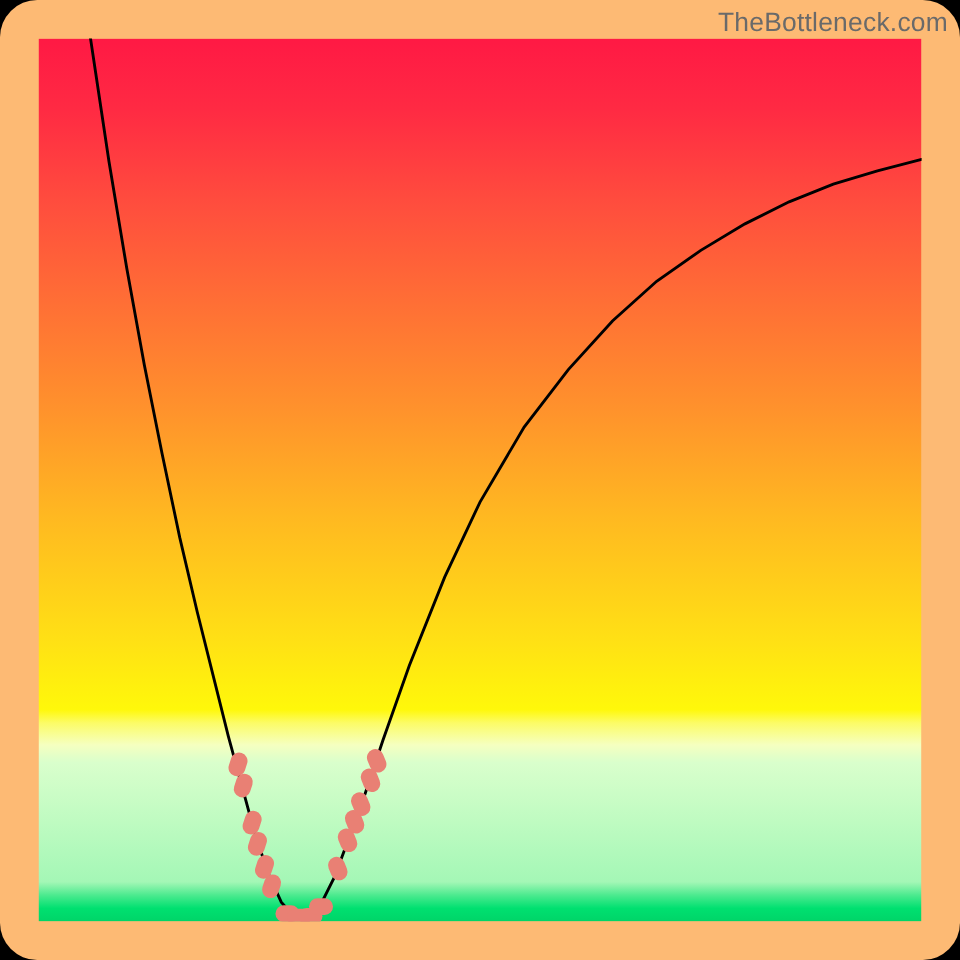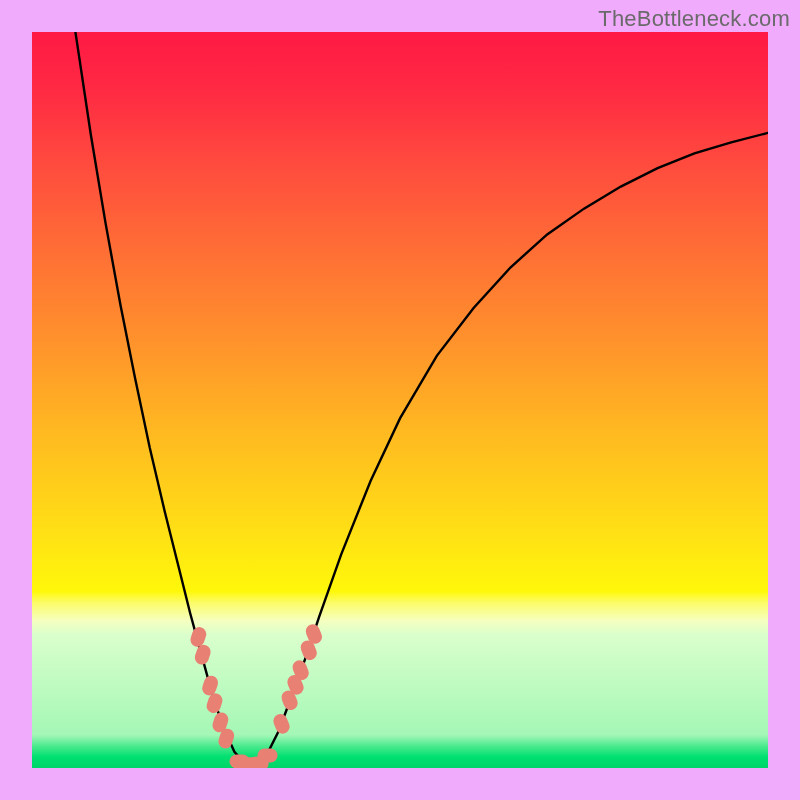--- a/index.html
+++ b/index.html
@@ -8,21 +8,22 @@
     width: 800px;
     height: 800px;
     overflow: hidden;
     background: #000;
     font-family: Arial, Helvetica, sans-serif;
   }
   .frame {
     position: absolute;
     left: 0; top: 0;
     width: 800px; height: 800px;
-    background: #f0abfc;
+    background: #fdba74;
+    border-radius: 31px;
   }
   .plot {
     position: absolute;
     left: 32px;
     top: 32px;
     width: 736px;
     height: 736px;
     overflow: hidden;
   }
   svg.curve {

